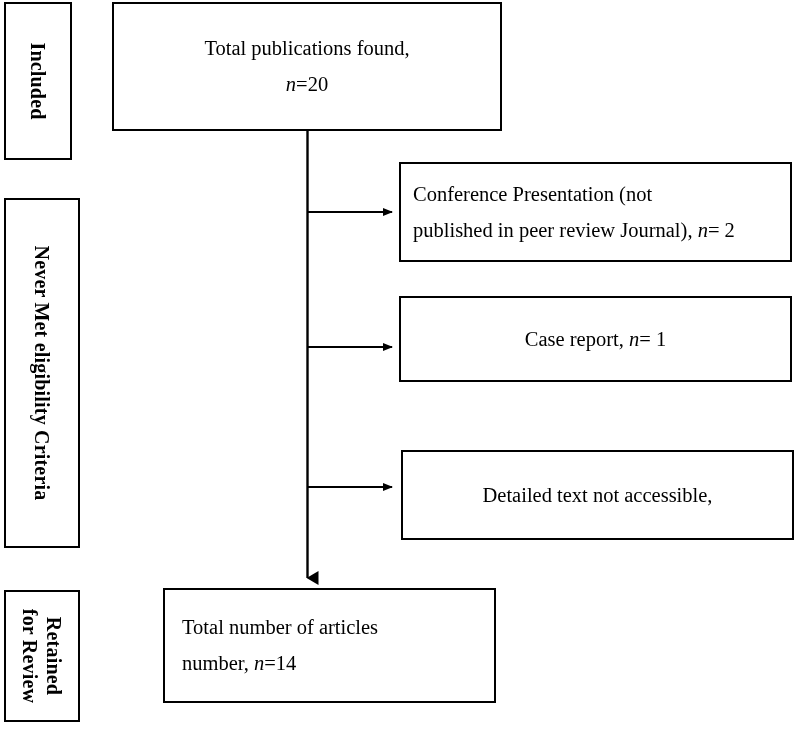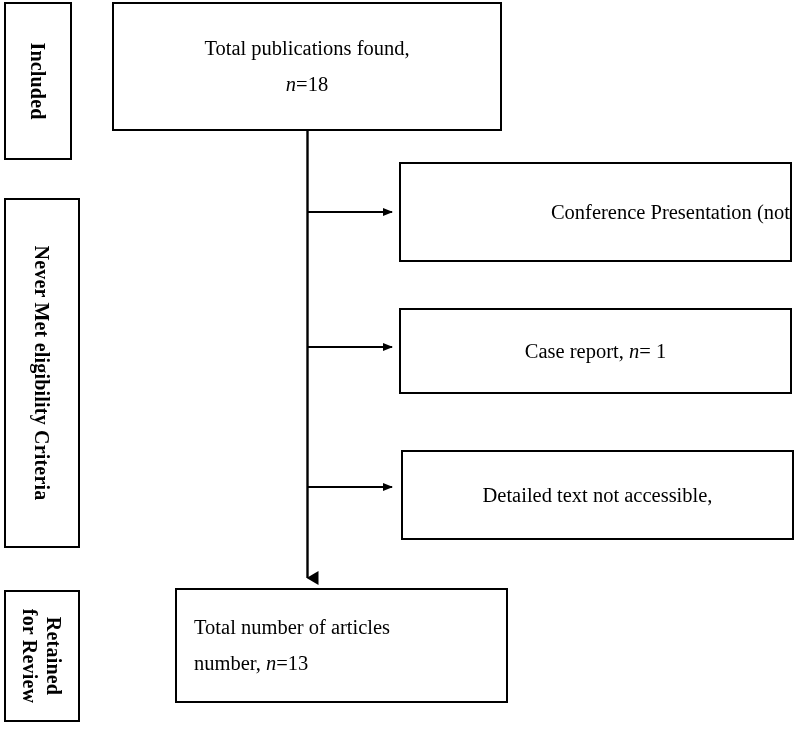--- a/index.html
+++ b/index.html
@@ -57,25 +57,25 @@
     font-weight: bold;
     font-size: 20px;
     line-height: 1.22;
     text-align: center;
     letter-spacing: 0.2px;
   }
 
   
   #box-total        { left: 112px; top: 2px;   width: 390px; height: 129px; }
   #box-conference   { left: 399px; top: 162px; width: 393px; height: 100px; }
-  #box-case         { left: 399px; top: 308px; width: 393px; height: 86px;  }
+  #box-case         { left: 399px; top: 296px; width: 393px; height: 86px;  }
   #box-detailed     { left: 401px; top: 450px; width: 393px; height: 90px;  }
-  #box-retained     { left: 163px; top: 588px; width: 333px; height: 115px; margin-left: 12px; }
+  #box-retained     { left: 163px; top: 588px; width: 333px; height: 115px; }
 
-  #box-conference .line { padding-left: 12px; text-align: right; }
+  #box-conference .line { padding-left: 12px; }
   #box-retained   .line { padding-left: 17px; }
 
   
   #stage-included  { left: 4px; top: 2px;   width: 68px; height: 158px; }
   #stage-never-met { left: 4px; top: 198px; width: 76px; height: 350px; }
   #stage-retained  { left: 4px; top: 590px; width: 76px; height: 132px; }
 
   .connector-layer {
     position: absolute;
     left: 0; top: 0;
@@ -118,33 +118,34 @@
 
   <div class="stage" id="stage-retained">
     <div class="rot">
       <span>Retained</span><br>
       <span>for Review</span>
     </div>
   </div>
 
   <div class="node center-text" id="box-total">
     <div class="line">Total publications found,</div>
-    <div class="line"><span class="ital">n</span><span>=18</span></div>
+    <div class="line"><span class="ital">n</span><span>=20</span></div>
   </div>
 
   <div class="node left-text" id="box-conference">
     <div class="line">Conference Presentation (not</div>
+    <div class="line"><span>published in peer review Journal), </span><span class="ital">n</span><span>= 2</span></div>
   </div>
 
   <div class="node center-text" id="box-case">
     <div class="line"><span>Case report, </span><span class="ital">n</span><span>= 1</span></div>
   </div>
 
   <div class="node center-text" id="box-detailed">
     <div class="line">Detailed text not accessible,</div>
   </div>
 
   <div class="node left-text" id="box-retained">
     <div class="line">Total number of articles</div>
-    <div class="line"><span>number, </span><span class="ital">n</span><span>=13</span></div>
+    <div class="line"><span>number, </span><span class="ital">n</span><span>=14</span></div>
   </div>
 
 </div>
 
 </body></html>

